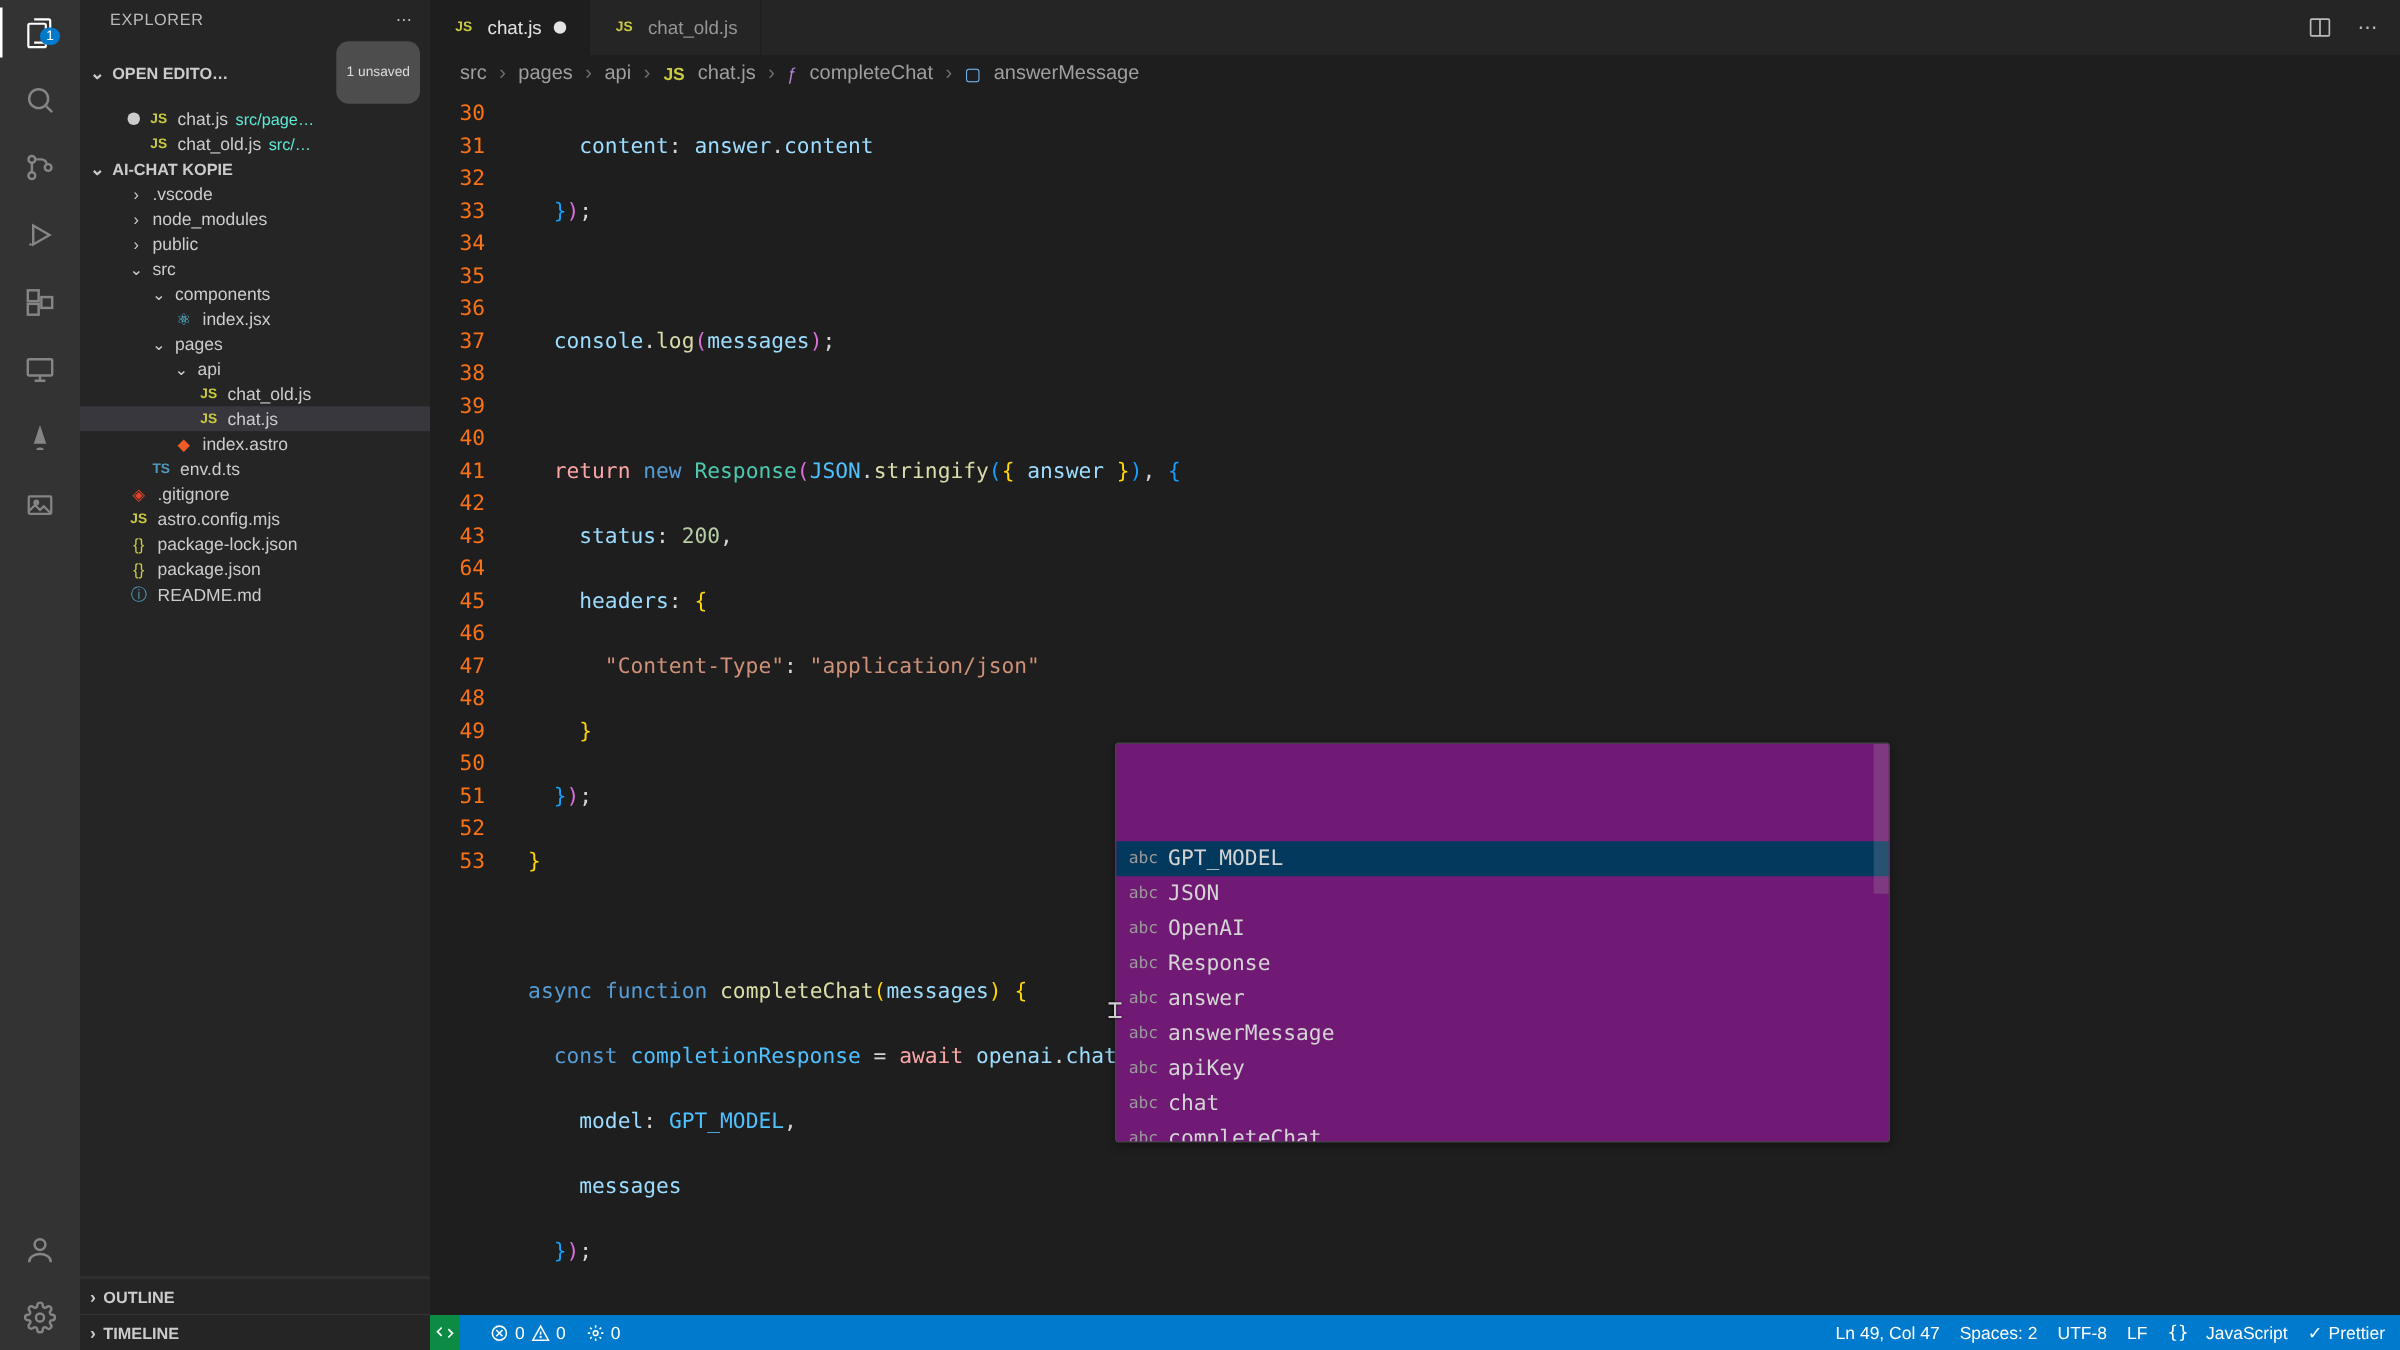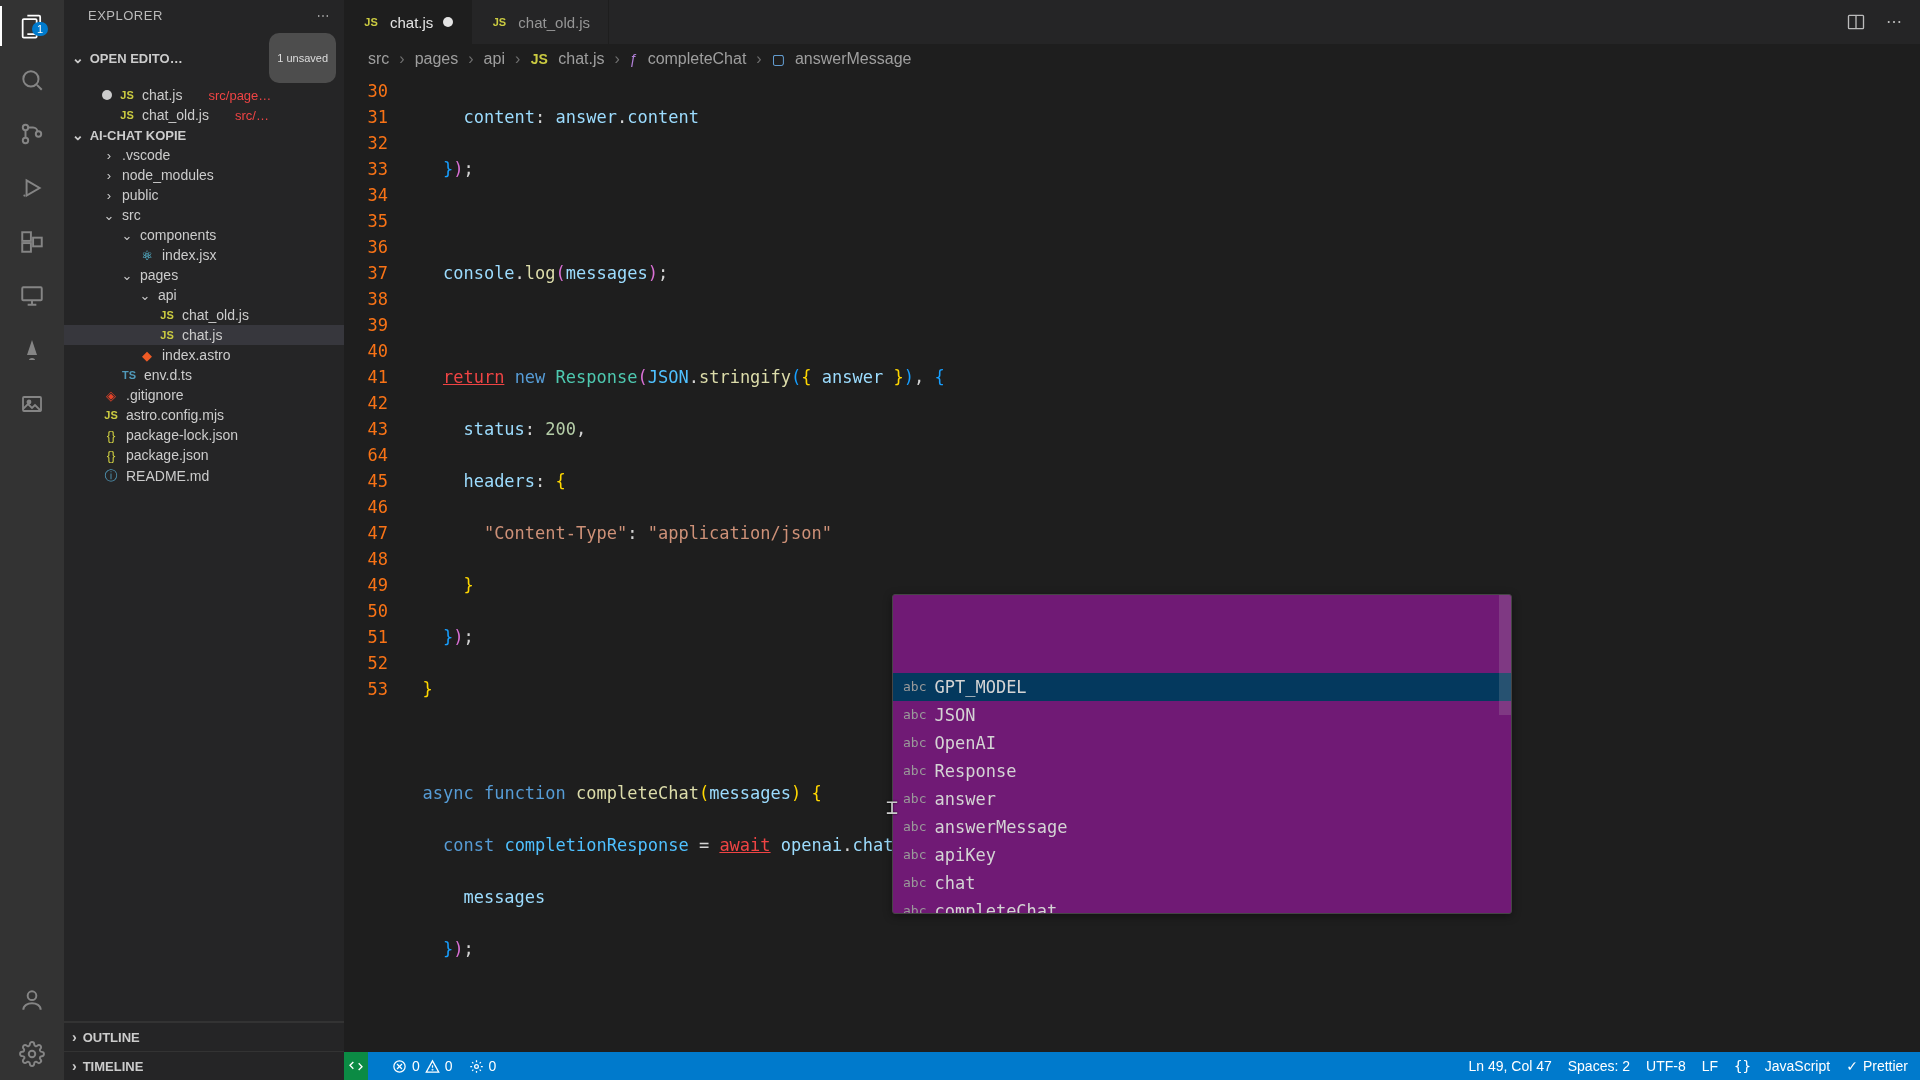--- a/index.html
+++ b/index.html
@@ -19,21 +19,21 @@
   .section-row{display:flex;align-items:center;gap:6px;padding:2px 6px 2px 8px;font-weight:600;font-size:13px;color:#ccc;cursor:pointer;}
   .section-row .chev{font-size:14px;color:#ccc;}
   .open-editors{display:flex;align-items:center;justify-content:space-between;padding:2px 8px;}
   .unsaved{background:#4d4d4d;color:#ddd;border-radius:10px;font-size:11px;padding:19px 8px;}
   .file-row{display:flex;align-items:center;gap:6px;padding:2px 8px 2px 92px;font-size:14px;color:#ccc;cursor:pointer;white-space:nowrap;overflow:hidden;}
   .file-row.ind1{padding-left:38px;}
   .file-row.ind2{padding-left:56px;}
   .file-row.ind3{padding-left:74px;}
   .file-row.ind4{padding-left:94px;}
   .file-row.sel{background:#37373d;}
-  .file-row .muted{color:#ef4444;font-size:13px;margin-left:20px;overflow:hidden;text-overflow:ellipsis;}
+  .file-row .muted{color:#5eead4;font-size:13px;margin-left:0;overflow:hidden;text-overflow:ellipsis;}
   .folder-chev{font-size:13px;color:#ccc;width:14px;display:inline-block;text-align:center;}
   .icon{width:18px;display:inline-flex;justify-content:center;font-size:13px;}
   .js{color:#cbcb41;font-weight:600;font-size:11px;}
   .ts{color:#519aba;font-weight:600;font-size:11px;}
   .json-i{color:#cbcb41;}
   .md-i{color:#519aba;}
   .astro-i{color:#ef5b25;}
   .git-i{color:#e24329;}
   .dot{width:10px;height:10px;border-radius:50%;background:#ccc;display:inline-block;}
   .bottom-sections{margin-top:auto;border-top:1px solid #333;}
@@ -47,21 +47,21 @@
   .tabbar-right{margin-left:auto;display:flex;gap:20px;padding-right:18px;color:#bbb;}
   .tabbar-right span{cursor:pointer;}
   .breadcrumb{display:flex;align-items:center;gap:10px;padding:6px 24px;font-size:16px;color:#9f9f9f;background:#1e1e1e;}
   .breadcrumb .sep{color:#6f6f6f;}
   .bc-ico{font-size:14px;}
   .code-area{flex:1;display:flex;position:relative;overflow:hidden;}
   .gutter{width:58px;text-align:right;color:#f97316;font-family:Consolas,monospace;font-size:17px;line-height:26px;padding-right:14px;padding-top:4px;}
   .code{flex:1;font-family:Consolas,monospace;font-size:17px;line-height:26px;padding-top:4px;color:#d4d4d4;white-space:pre;position:relative;min-width:0;}
   
   .kw{color:#569cd6;}
-  .kw2{color:#ef4444;text-decoration:underline;}
+  .kw2{color:#fca5a5;}
   .fn{color:#dcdcaa;}
   .str{color:#ce9178;}
   .num{color:#b5cea8;}
   .prop{color:#9cdcfe;}
   .type{color:#4ec9b0;}
   .punc{color:#d4d4d4;}
   .param{color:#9cdcfe;}
   .var{color:#9cdcfe;}
   .const{color:#4fc1ff;}
   .brace-y{color:#ffd700;}
@@ -350,20 +350,21 @@
 <div>    <span class="kw2">return</span> <span class="kw">new</span> <span class="type">Response</span><span class="brace-p">(</span><span class="const">JSON</span><span class="punc">.</span><span class="fn">stringify</span><span class="brace-b">(</span><span class="brace-y">{</span> <span class="var">answer</span> <span class="brace-y">}</span><span class="brace-b">)</span><span class="punc">,</span> <span class="brace-b">{</span></div>
 <div>      <span class="prop">status</span><span class="punc">:</span> <span class="num">200</span><span class="punc">,</span></div>
 <div>      <span class="prop">headers</span><span class="punc">:</span> <span class="brace-y">{</span></div>
 <div>        <span class="str">"Content-Type"</span><span class="punc">:</span> <span class="str">"application/json"</span></div>
 <div>      <span class="brace-y">}</span></div>
 <div>    <span class="brace-b">}</span><span class="brace-p">)</span><span class="punc">;</span></div>
 <div>  <span class="brace-y">}</span></div>
 <div> </div>
 <div>  <span class="kw">async</span> <span class="kw">function</span> <span class="fn">completeChat</span><span class="brace-y">(</span><span class="param">messages</span><span class="brace-y">)</span> <span class="brace-y">{</span></div>
 <div>    <span class="kw">const</span> <span class="const">completionResponse</span> <span class="op">=</span> <span class="kw2">await</span> <span class="var">openai</span><span class="punc">.</span><span class="prop">chat</span><span class="punc">.</span><span class="prop">completions</span><span class="punc">.</span><span class="fn">create</span><span class="brace-p">(</span><span class="brace-b">{</span></div>
+<div>      <span class="prop">model</span><span class="punc">:</span> <span class="const">GPT_MODEL</span><span class="punc">,</span></div>
 <div>      <span class="var">messages</span></div>
 <div>    <span class="brace-b">}</span><span class="brace-p">)</span><span class="punc">;</span></div>
 <div> </div>
 
 
 
 
 
 
         

